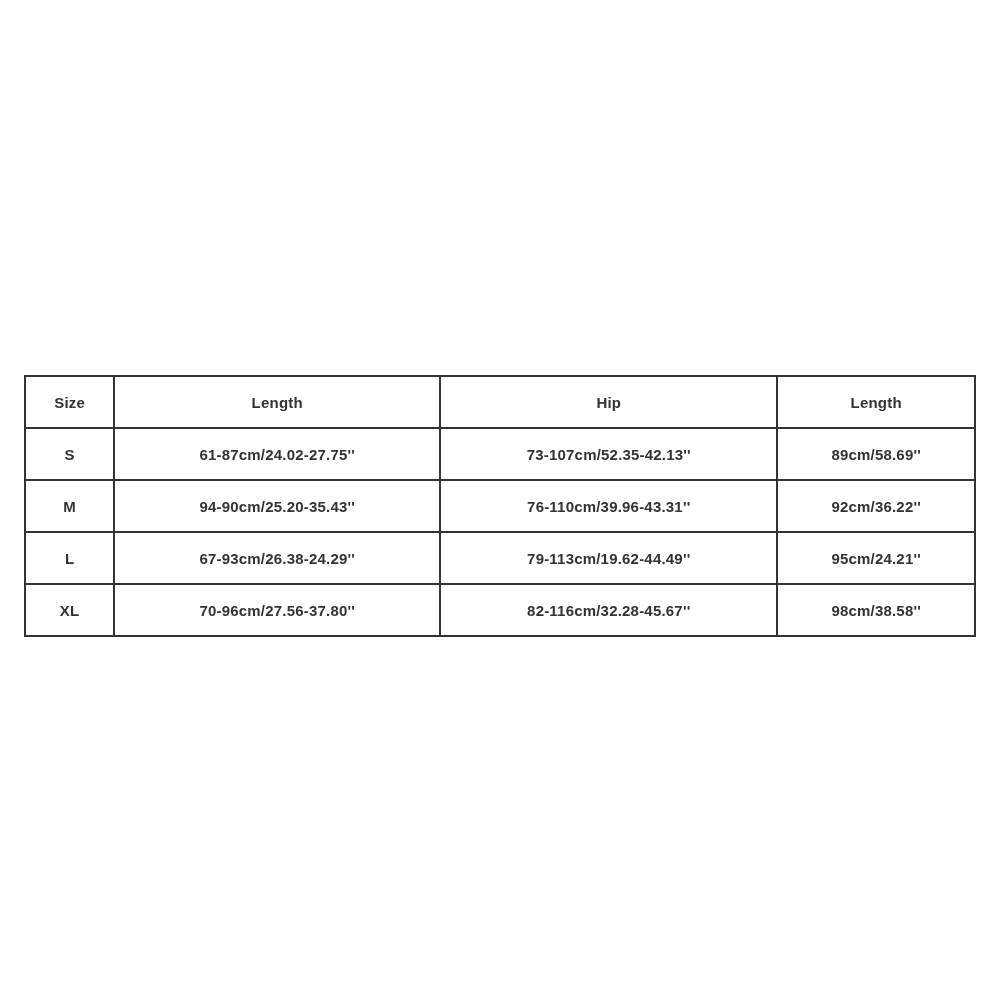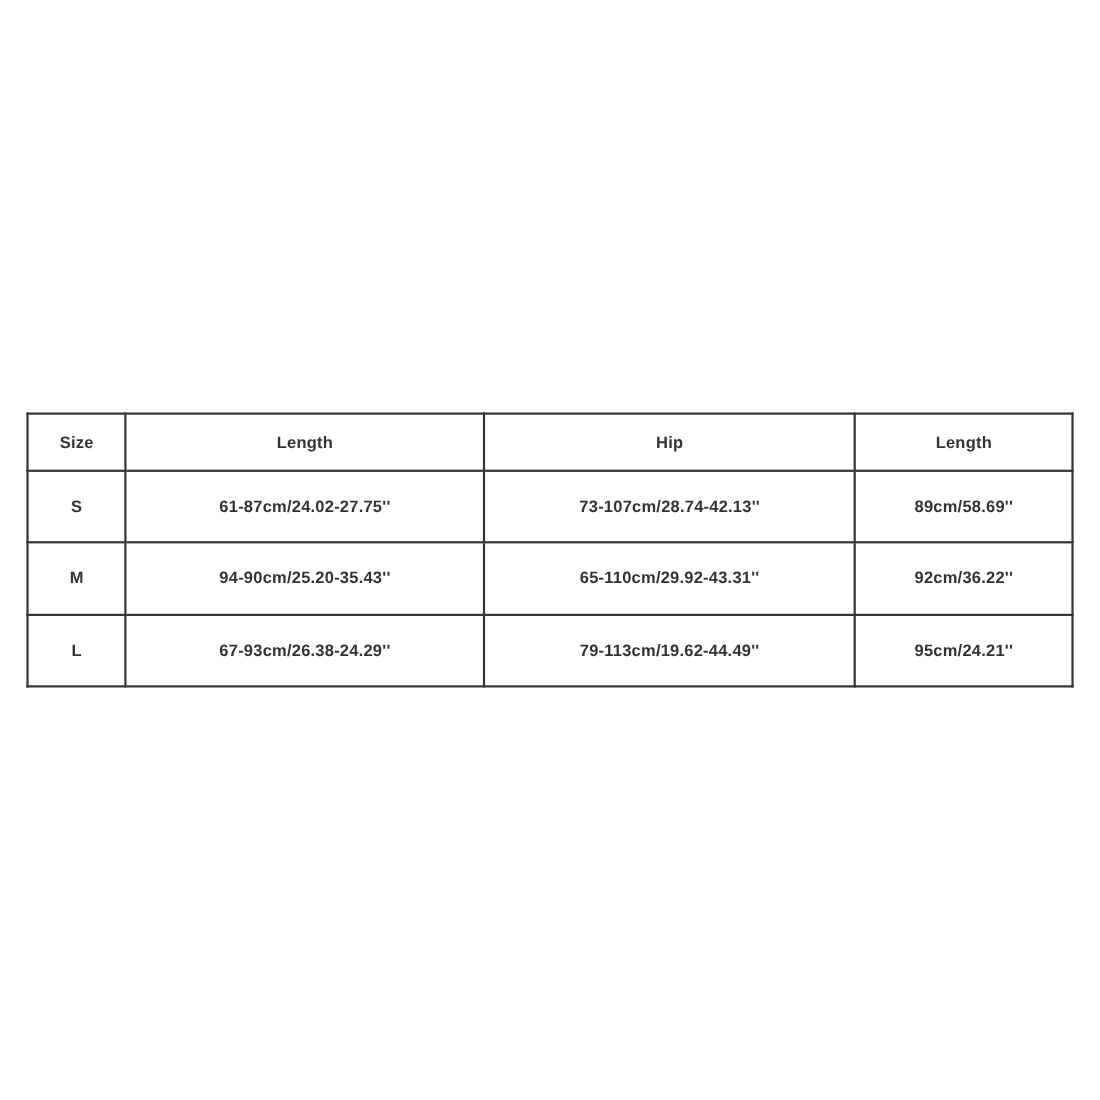--- a/index.html
+++ b/index.html
@@ -58,30 +58,36 @@
         <th>Size</th>
         <th>Length</th>
         <th>Hip</th>
         <th>Length</th>
       </tr>
     </thead>
     <tbody>
       <tr>
         <td>S</td>
         <td>61-87cm/24.02-27.75''</td>
-        <td>73-107cm/28.74-42.13''</td>
+        <td>73-107cm/52.35-42.13''</td>
         <td>89cm/58.69''</td>
       </tr>
       <tr>
         <td>M</td>
         <td>94-90cm/25.20-35.43''</td>
-        <td>65-110cm/29.92-43.31''</td>
+        <td>76-110cm/39.96-43.31''</td>
         <td>92cm/36.22''</td>
       </tr>
       <tr>
         <td>L</td>
         <td>67-93cm/26.38-24.29''</td>
         <td>79-113cm/19.62-44.49''</td>
         <td>95cm/24.21''</td>
       </tr>
+      <tr>
+        <td>XL</td>
+        <td>70-96cm/27.56-37.80''</td>
+        <td>82-116cm/32.28-45.67''</td>
+        <td>98cm/38.58''</td>
+      </tr>
     </tbody>
   </table>
 </div>
 
 </body></html>

